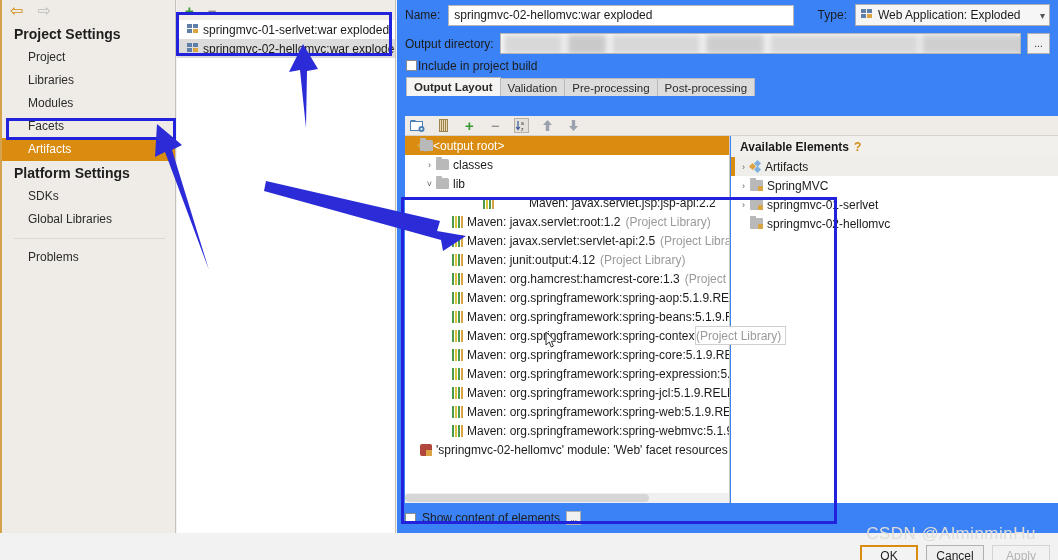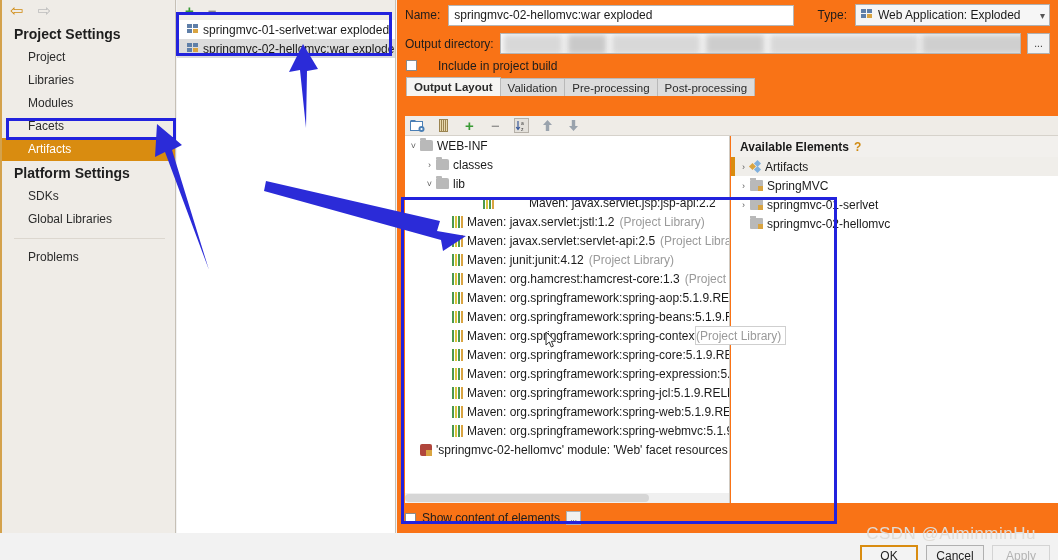--- a/index.html
+++ b/index.html
@@ -49,21 +49,21 @@
      font-size:12px; white-space:nowrap; overflow:hidden; }
   .art-row.sel { background:#dcdcdc; }
   .ico-war { width:12px; height:12px; flex:none; position:relative; }
   .ico-war i { position:absolute; background:#5f7fa8; }
   .ico-war i:nth-child(1){left:0;top:0;width:5px;height:4px;}
   .ico-war i:nth-child(2){left:6px;top:0;width:5px;height:4px;}
   .ico-war i:nth-child(3){left:0;top:5px;width:5px;height:4px;}
   .ico-war i:nth-child(4){left:6px;top:5px;width:5px;height:4px;background:#d9a441;}
 
   
-  #main { position:absolute; left:397px; top:0; right:0; height:533px; background:#f97316; }
+  #main { position:absolute; left:397px; top:0; right:0; height:533px; background:#3b82f6; }
 
   .row-name { display:flex; align-items:center; height:30px; padding:0 8px; gap:8px; }
   .lbl { font-size:12px; color:#1c1c1c; white-space:nowrap; }
   input.tf {
     height:21px; border:1px solid #b6b6b6; background:#fff; font-family:inherit;
     font-size:12px; padding:0 5px; color:#1a1a1a;
   }
   #name-input { width:347px; }
   #type-combo {
     display:flex; align-items:center; gap:5px; height:22px; width:196px;
@@ -75,21 +75,21 @@
   #out-field {
     position:relative; flex:1; height:21px; border:1px solid #b6b6b6; background:#fff;
     overflow:hidden;
   }
   #out-field .blur { position:absolute; top:0; height:21px; background:#d8d8d8; filter:blur(3px); }
   .dots-btn {
     width:23px; height:21px; border:1px solid #b0b0b0; background:#f1f1f1;
     display:flex; align-items:center; justify-content:center; font-size:10px;
     letter-spacing:0px; color:#333;
   }
-  .row-chk { display:flex; align-items:center; gap:21px; padding:1px 0 4px 9px; height:20px; }
+  .row-chk { display:flex; align-items:center; gap:1px; padding:1px 0 4px 9px; height:20px; }
   .chk { width:11px; height:11px; border:1px solid #8a8a8a; background:#fff; flex:none; }
 
   
   #tabs { display:flex; align-items:flex-end; height:19px; padding-left:9px; }
   .tab { height:18px; padding:0 7px; font-size:11.5px; display:flex; align-items:center;
     border:1px solid #b9b9b9; border-bottom:none; background:#dcdcdc; color:#2b2b2b;
     margin-right:-1px; }
   .tab.active { background:#f6f5f3; font-weight:bold; height:19px; }
 
   #panel-box { position:absolute; left:8px; top:116px; right:0px; bottom:30px; }
@@ -295,20 +295,29 @@
         <span class="tbi">
           <svg width="11" height="13" viewBox="0 0 11 13">
               <path d="M5.5 12 L10 7 L7.2 7 L7.2 1 L3.8 1 L3.8 7 L1 7 Z" fill="#9aa3ad"></path>
             </svg>
         </span>
       </div>
 
       <div id="tree-wrap">
         <div id="tree">
 
+          <div class="trow root">
+            <span class="twig"></span>
+            <span class="ico-diamond">
+                <i></i>
+                <i></i>
+                <i></i>
+              </span>
+            <span>&lt;output root&gt;</span>
+          </div>
 
           <div id="tree-rows">
               <div class="trow" style="padding-left: 2px;">
                 <span class="twig">˅</span>
                 <span class="ico-folder"></span>
                 <span>WEB-INF</span>
               </div>
               <div class="trow" style="padding-left: 18px;">
                 <span class="twig">›</span>
                 <span class="ico-folder"></span>
@@ -331,21 +340,21 @@
                 <span class="dim" style="margin-left: 5px;">(Project Library)</span>
               </div>
               <div class="trow" style="padding-left: 34px;">
                 <span class="twig"></span>
                 <span class="ico-lib">
                   <b></b>
                   <b></b>
                   <b></b>
                   <b></b>
                 </span>
-                <span>Maven: javax.servlet:jstl:1.2</span>
+                <span>Maven: javax.servlet:root:1.2</span>
                 <span class="dim" style="margin-left: 5px;">(Project Library)</span>
               </div>
               <div class="trow" style="padding-left: 34px;">
                 <span class="twig"></span>
                 <span class="ico-lib">
                   <b></b>
                   <b></b>
                   <b></b>
                   <b></b>
                 </span>
@@ -353,21 +362,21 @@
                 <span class="dim" style="margin-left: 5px;">(Project Library)</span>
               </div>
               <div class="trow" style="padding-left: 34px;">
                 <span class="twig"></span>
                 <span class="ico-lib">
                   <b></b>
                   <b></b>
                   <b></b>
                   <b></b>
                 </span>
-                <span>Maven: junit:junit:4.12</span>
+                <span>Maven: junit:output:4.12</span>
                 <span class="dim" style="margin-left: 5px;">(Project Library)</span>
               </div>
               <div class="trow" style="padding-left: 34px;">
                 <span class="twig"></span>
                 <span class="ico-lib">
                   <b></b>
                   <b></b>
                   <b></b>
                   <b></b>
                 </span>

